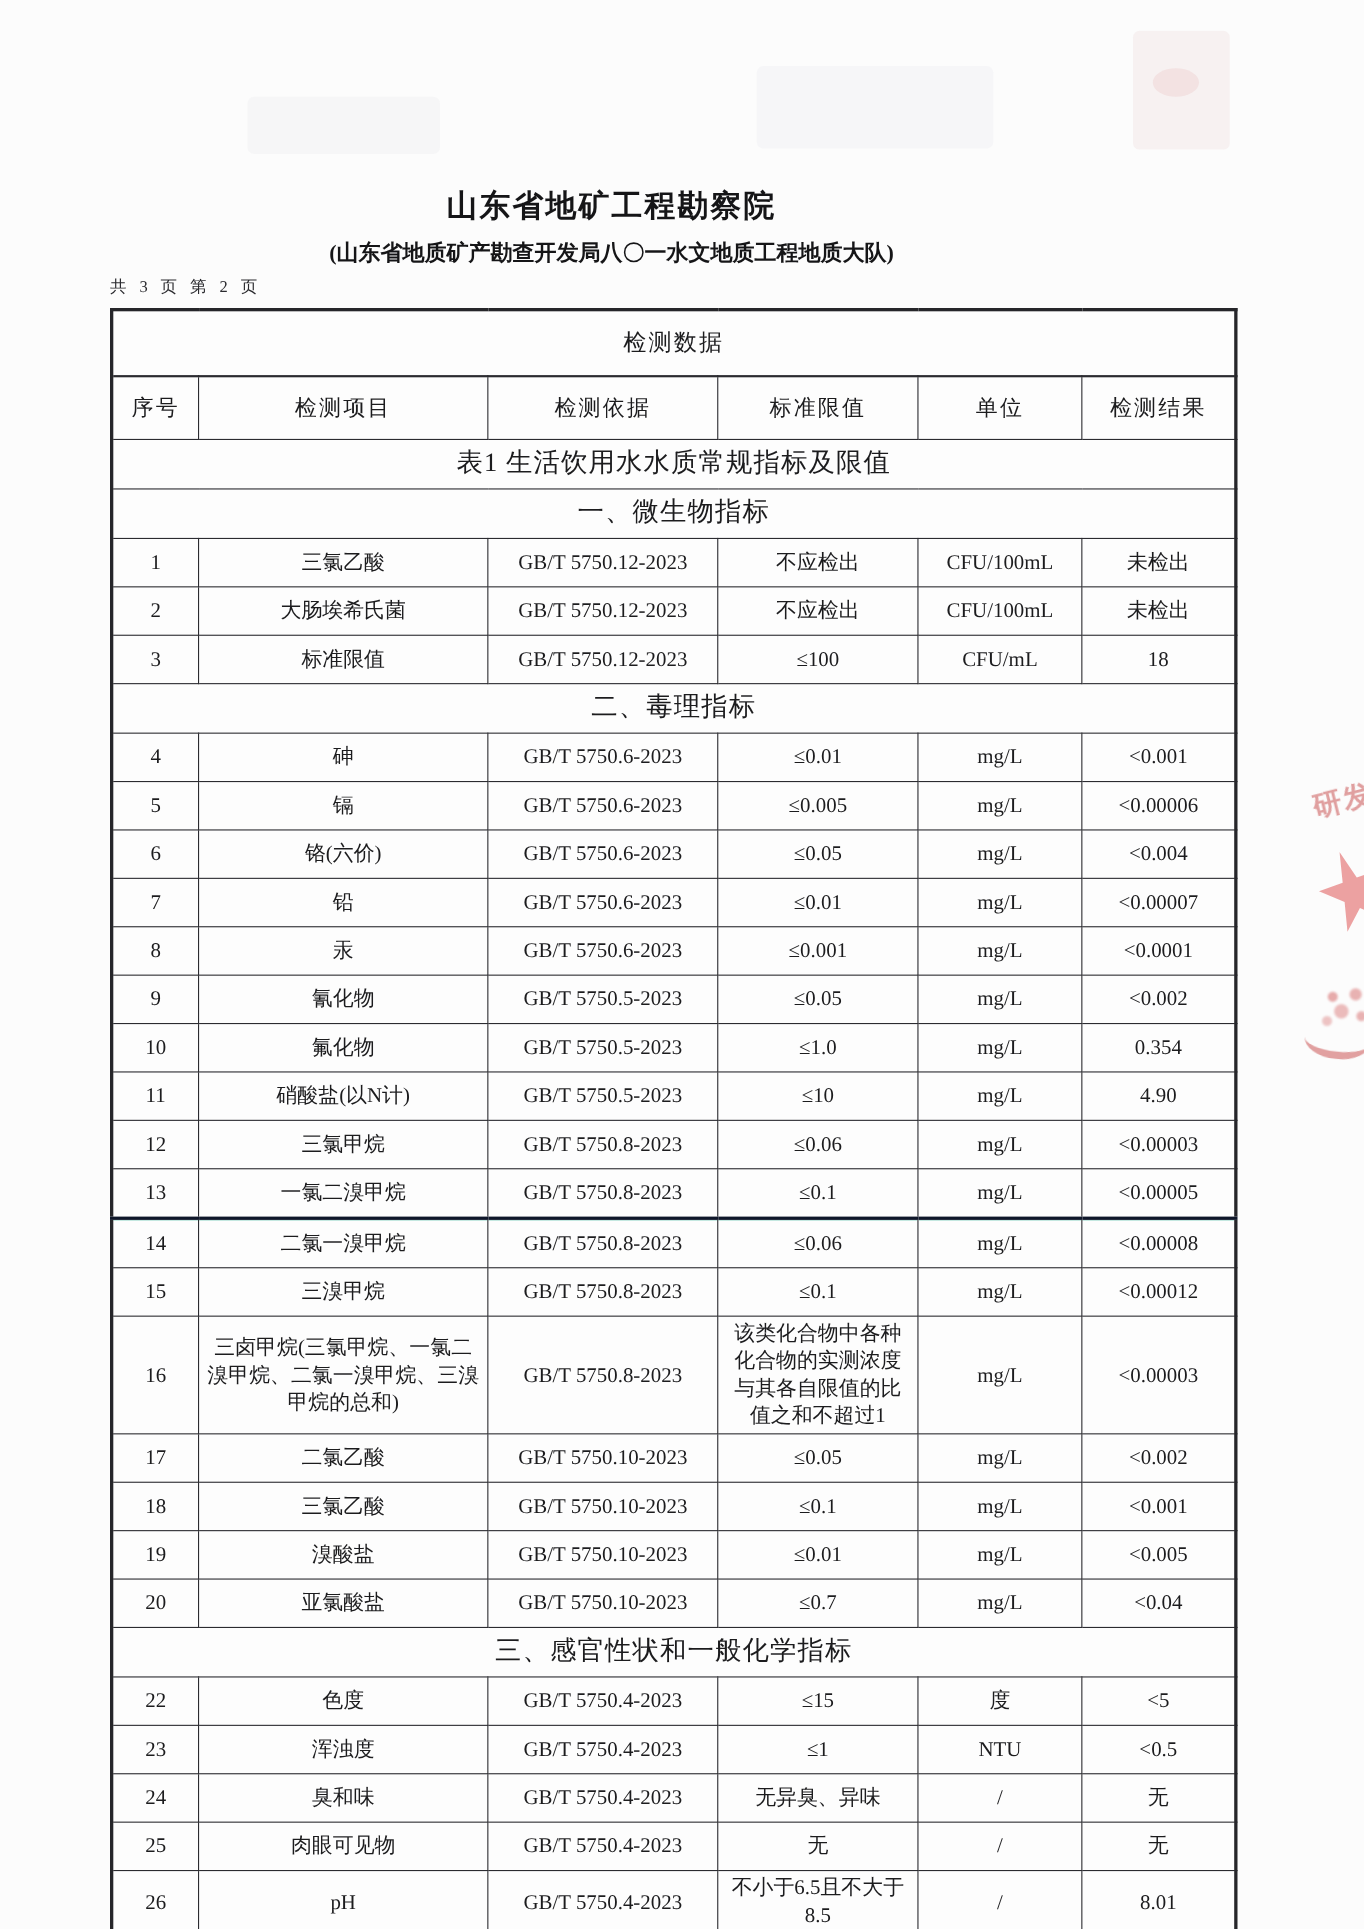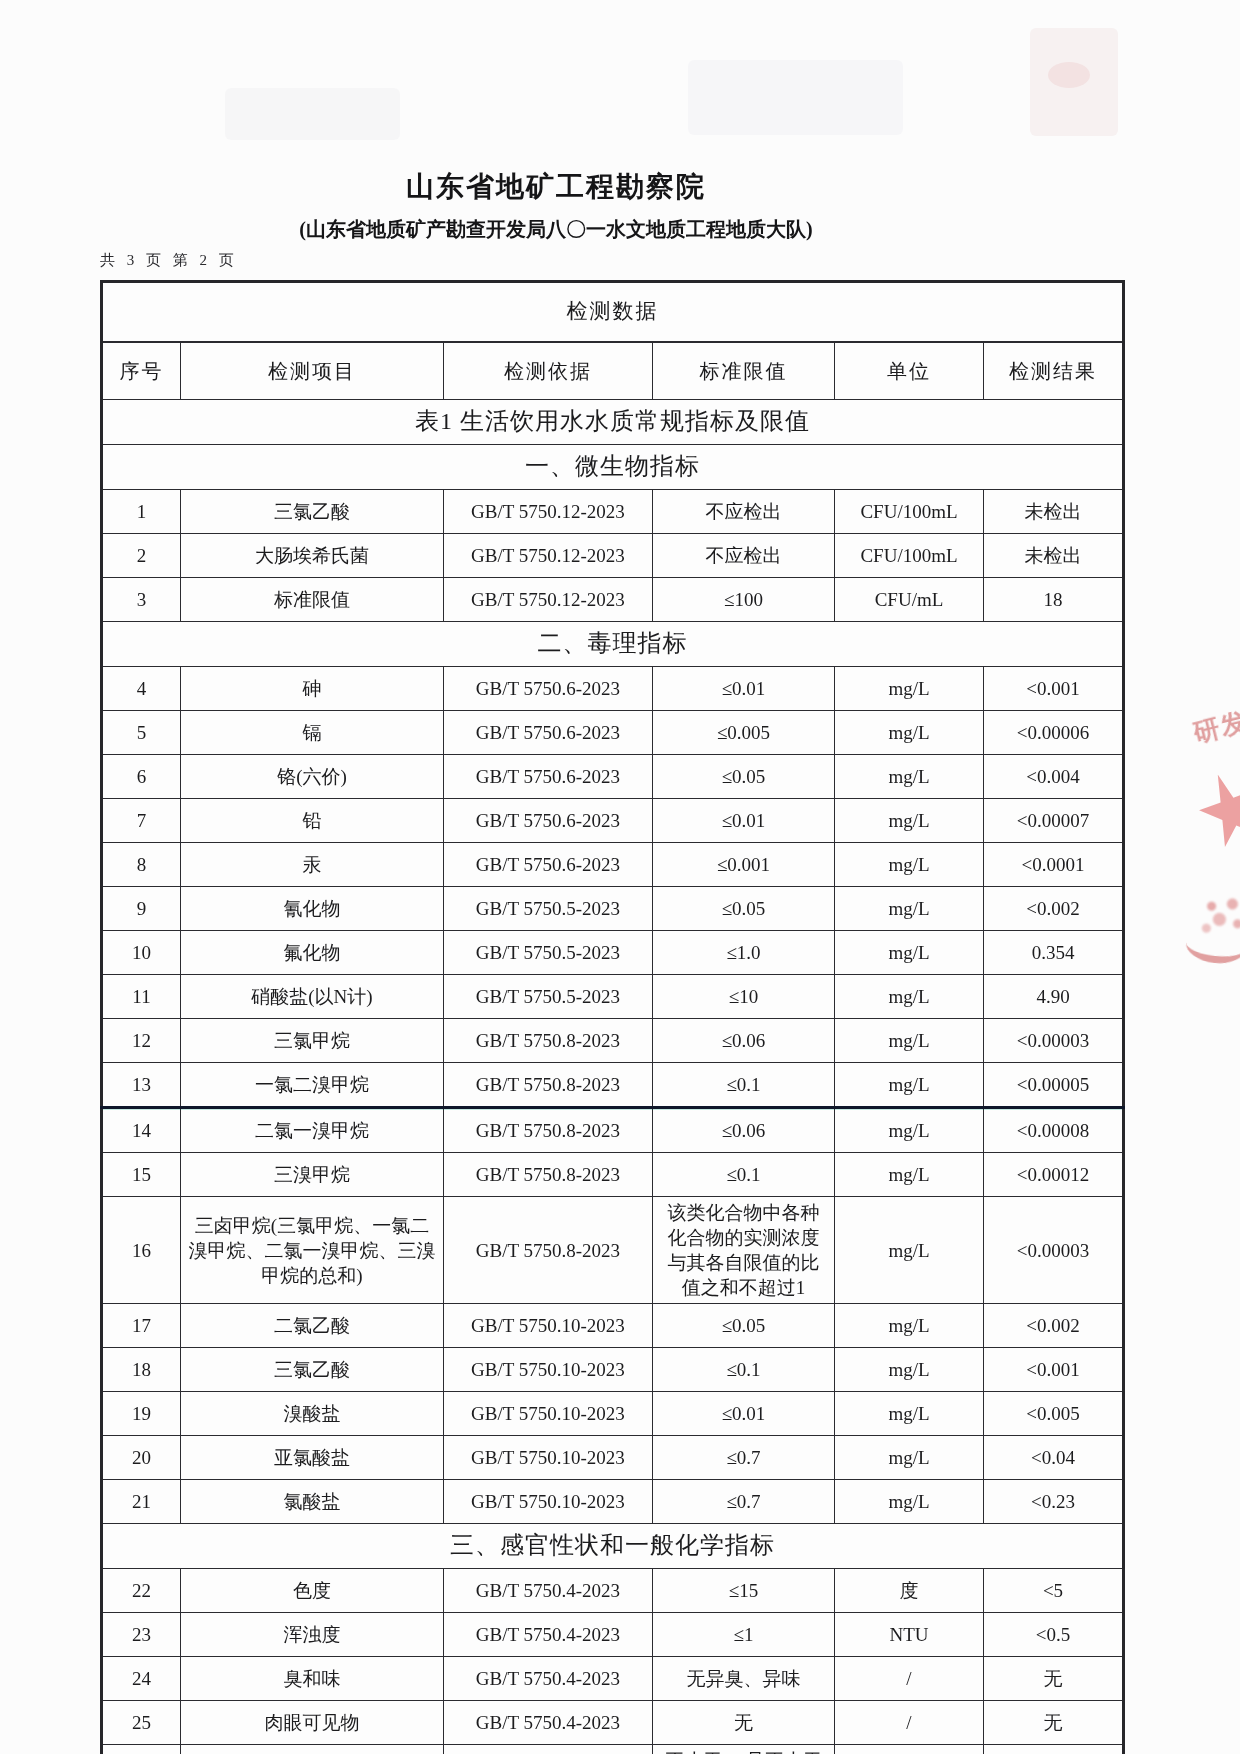--- a/index.html
+++ b/index.html
@@ -292,28 +292,20 @@
           <td class="c-result">&lt;0.005</td>
         </tr>
         <tr class="data-row">
           <td class="c-seq">20</td>
           <td class="c-item">亚氯酸盐</td>
           <td class="c-method">GB/T 5750.10-2023</td>
           <td class="c-limit">≤0.7</td>
           <td class="c-unit">mg/L</td>
           <td class="c-result">&lt;0.04</td>
         </tr>
-        <tr class="data-row">
-          <td class="c-seq">21</td>
-          <td class="c-item">氯酸盐</td>
-          <td class="c-method">GB/T 5750.10-2023</td>
-          <td class="c-limit">≤0.7</td>
-          <td class="c-unit">mg/L</td>
-          <td class="c-result">&lt;0.23</td>
-        </tr>
         <tr class="section-row">
           <td colspan="6">三、感官性状和一般化学指标</td>
         </tr>
         <tr class="data-row">
           <td class="c-seq">22</td>
           <td class="c-item">色度</td>
           <td class="c-method">GB/T 5750.4-2023</td>
           <td class="c-limit">≤15</td>
           <td class="c-unit">度</td>
           <td class="c-result">&lt;5</td>

